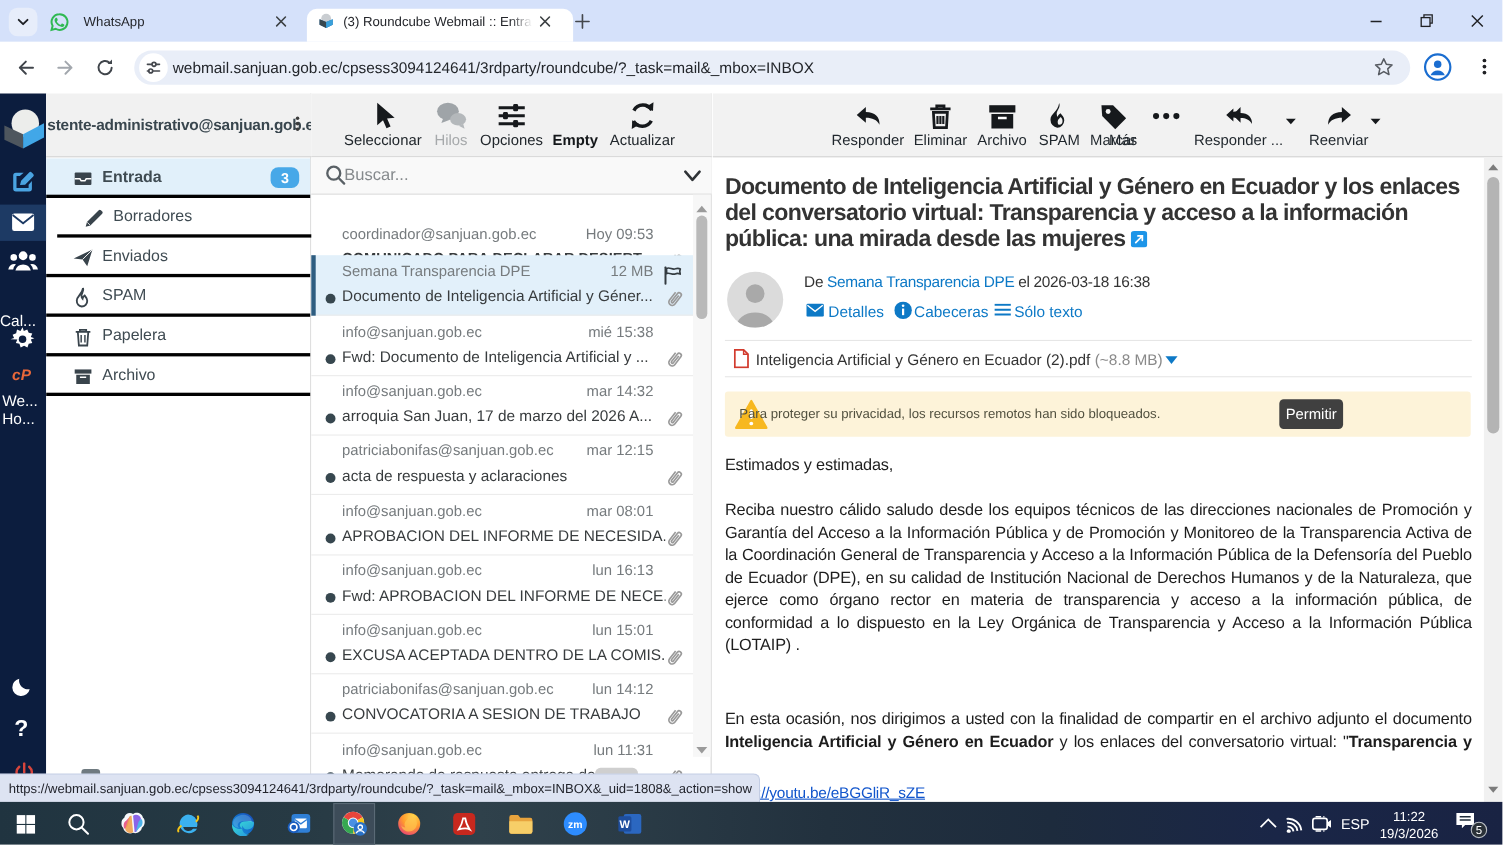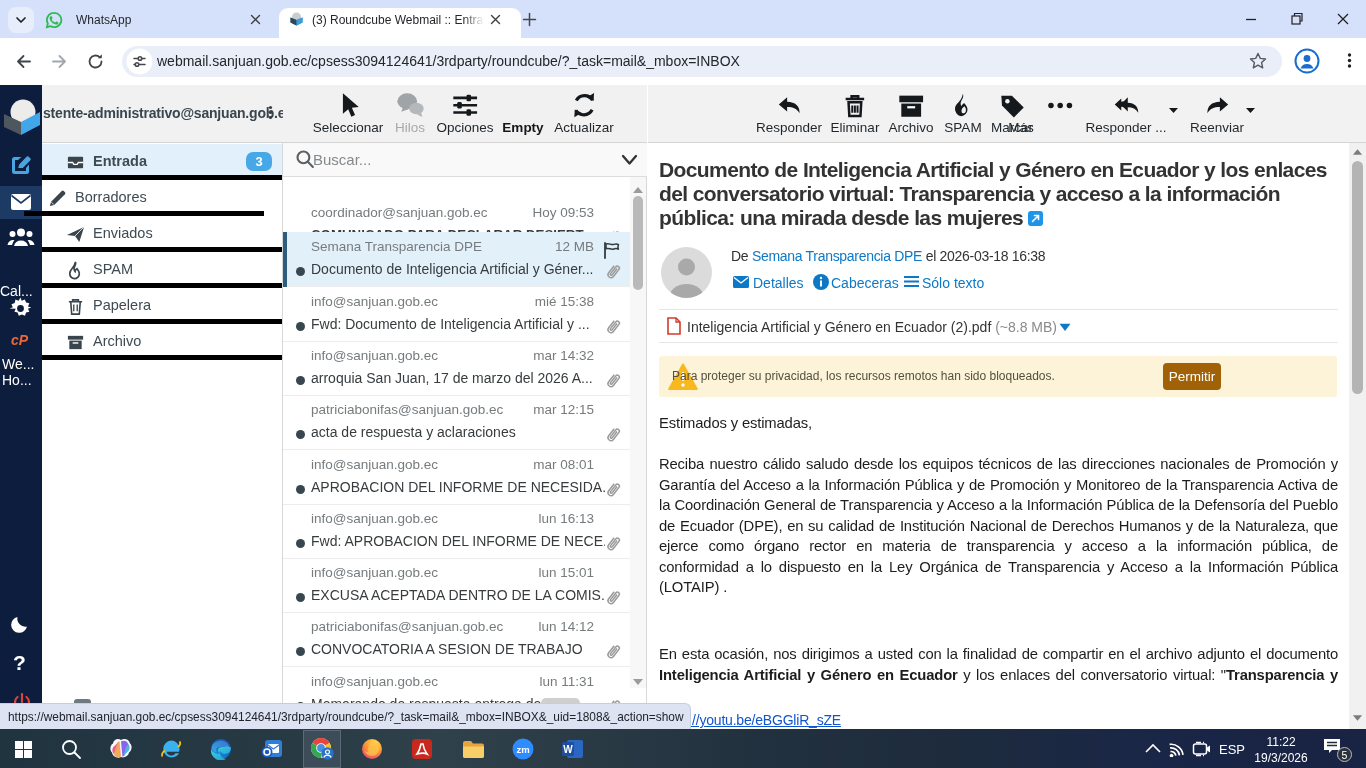--- a/index.html
+++ b/index.html
@@ -9,38 +9,38 @@
 #chevbtn{left:8px;top:7px;width:26px;height:26px;background:#e7edfa;border-radius:8px}
 .tabtitle{font-size:12px;color:#24262b;line-height:26px}
 #activetab{left:279px;top:8px;width:242px;height:30px;background:#fff;border-radius:9px 9px 0 0}
 #toolbar{left:0;top:38px;width:1366px;height:47px;background:#fff}
 #omnibox{left:122px;top:46px;width:1160px;height:31px;background:#e9eef8;border-radius:16px}
 #urltext{left:157px;top:46px;height:28px;line-height:31px;font-size:14px;color:#23262b;letter-spacing:0}
 
 #sidebar{left:0;top:85px;width:42px;height:646px;background:#0c1d3e;overflow:hidden}
 #folderpane{left:42px;top:85px;width:241px;height:646px;background:#fff;border-right:1px solid #d8d8d8}
 #folderhead{left:42px;top:85px;width:241px;height:58px;background:#f1f1f1;border-bottom:1px solid #d4d4d4;overflow:hidden}
-.folder{position:absolute;left:0;width:240px;height:36px;font-size:15px;color:#3f4b52;border-bottom:5px solid #000000}
+.folder{position:absolute;left:0;width:240px;height:36px;font-size:15px;color:#3f4b52;border-bottom:3px solid #000000}
 .folder .fname{position:absolute;left:51px;top:9px;font-size:14.5px}
 .ficon{position:absolute;left:24px;top:9px;width:19px;height:19px}
 #listpane{left:283px;top:85px;width:364px;height:646px;background:#fff;border-right:1px solid #d8d8d8}
 #listtoolbar{left:283px;top:85px;width:364px;height:58px;background:#f1f1f1;border-bottom:1px solid #d4d4d4}
 #searchrow{left:283px;top:143px;width:364px;height:34px;background:#f9f9f9;border-bottom:1px solid #ddd}
 .msgrow{position:absolute;left:283px;width:347px;height:55px;border-bottom:1px solid #ececec}
 .msender{position:absolute;left:28px;top:7px;font-size:13.5px;color:#767b7e}
 .mdate{position:absolute;right:36px;top:7px;font-size:13.5px;color:#767b7e}
 .msubj{position:absolute;left:28px;top:29px;font-size:14px;color:#383c3e;white-space:nowrap;overflow:hidden;width:294px}
 .mdot{position:absolute;left:13px;top:35px;width:9px;height:9px;border-radius:50%;background:#37474f}
 .clip{position:absolute;right:8px;top:30px}
 #rightpane{left:648px;top:85px;width:718px;height:646px;background:#fff}
 #rtoolbar{left:648px;top:85px;width:718px;height:58px;background:#f2f2f2;border-bottom:1px solid #d4d4d4}
 #subject{left:659px;top:158px;width:700px;font-size:21px;font-weight:bold;color:#333;line-height:24.2px;letter-spacing:-.6px;white-space:nowrap}
 .blue{color:#0d79c6}
 #banner{left:659px;top:356px;width:678px;height:41px;background:#fdf3d9;border-radius:3px}
-#permitir{left:1163px;top:363px;width:58px;height:27px;background:#a16207;color:#fff;border-radius:4px;font-size:13.5px;text-align:center;line-height:27px}
+#permitir{left:1163px;top:363px;width:58px;height:27px;background:#404040;color:#fff;border-radius:4px;font-size:13.5px;text-align:center;line-height:27px}
 .bodytext{position:absolute;left:659px;width:679px;font-size:14.8px;color:#1d1d1d;line-height:20.5px;letter-spacing:-.15px}
 .jline{text-align:justify;text-align-last:justify}
 
 #rscroll{left:1349px;top:143px;width:17px;height:587px;background:#f1f1f1}
 #rthumb{left:1352px;top:161px;width:11px;height:233px;background:#b4b4b4;border-radius:6px}
 #lscroll{left:630px;top:177px;width:16px;height:511px;background:#f7f7f7}
 #lthumb{left:633px;top:196px;width:10px;height:94px;background:#b9b9b9;border-radius:5px}
 
 #status{left:0;top:703px;width:691px;height:26px;background:#dde3f2;border:1px solid #c3cde4;border-left:none;border-bottom:none;border-radius:0 6px 0 0;font-size:11.9px;color:#22242c;line-height:26px;padding-left:8px;z-index:30;white-space:nowrap;overflow:hidden}
 
@@ -171,21 +171,21 @@
     <circle cx="6.5" cy="12.5" r="1.6" fill="#3c3c3c"></circle>
   </svg>
 <div class="folder" style="top:144px;left:42px;background:#e1f0fa;">
     <svg class="ficon" viewBox="0 0 20 20">
       <path d="M3 4h14a1 1 0 0 1 1 1v10a1 1 0 0 1-1 1H3a1 1 0 0 1-1-1V5a1 1 0 0 1 1-1z" fill="#39444c"></path>
       <path d="M2 10h5l1.2 2h3.6L13 10h5" stroke="#fff" stroke-width="1.4" fill="none"></path>
     </svg>
     <span class="fname" style="font-weight:bold;">Entrada</span>
     <span style="position:absolute;right:10px;top:8px;width:26px;height:19px;background:#47a8e8;border-radius:7px;color:#fff;font-size:13px;font-weight:bold;text-align:center;line-height:19px">3</span>
   </div>
-<div class="folder" style="top:180px;left:24px;">
+<div class="folder" style="top:180px;left:52px;">
     <svg class="ficon" viewBox="0 0 20 20">
       <path d="M2 18l1.2-4.5L14.5 2.2a1.5 1.5 0 0 1 2.1 0l1.2 1.2a1.5 1.5 0 0 1 0 2.1L6.5 16.8z" fill="#39444c"></path>
       <path d="M3.5 13.8l2.7 2.7" stroke="#fff" stroke-width=".8"></path>
     </svg>
     <span class="fname" style="">Borradores</span>
   </div>
 <div class="folder" style="top:216px;left:42px;">
     <svg class="ficon" viewBox="0 0 20 20">
       <path d="M1 10.5L19 2l-5 16-4.5-6.5z" fill="#39444c"></path>
       <path d="M9.5 11.5L19 2" stroke="#fff" stroke-width=".9"></path>

